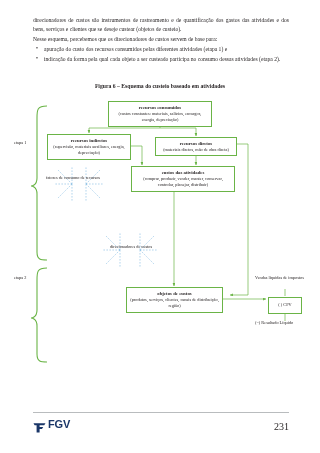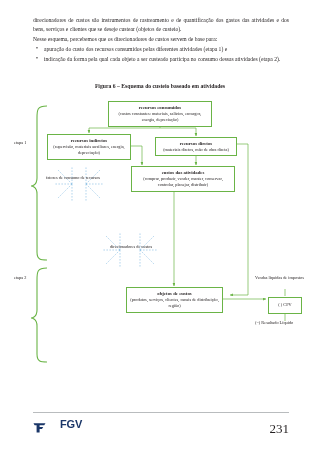--- a/index.html
+++ b/index.html
@@ -135,40 +135,40 @@
     width: 256px;
     height: 0.7px;
     background: #b9bcbe;
   }
   .logo {
     position: absolute;
     left: 33px;
     top: 419px;
     display: flex;
     align-items: center;
-    gap: 14px;
+    gap: 2px;
   }
   .logo-mark {
     width: 13px;
     height: 11px;
     position: relative;
   }
   .logo-text {
     font-family: "Liberation Sans", sans-serif;
     font-weight: bold;
     font-size: 11px;
     color: #1a3668;
     letter-spacing: -0.2px;
     line-height: 11px;
   }
   .page-number {
     position: absolute;
     right: 31px;
     top: 421px;
-    font-size: 13px;
+    font-size: 10px;
     font-family: "Liberation Serif", serif;
     color: #231f20;
   }
 </style>
 </head>
 <body>
 
 <div class="page">
 
   <div class="top-text">

